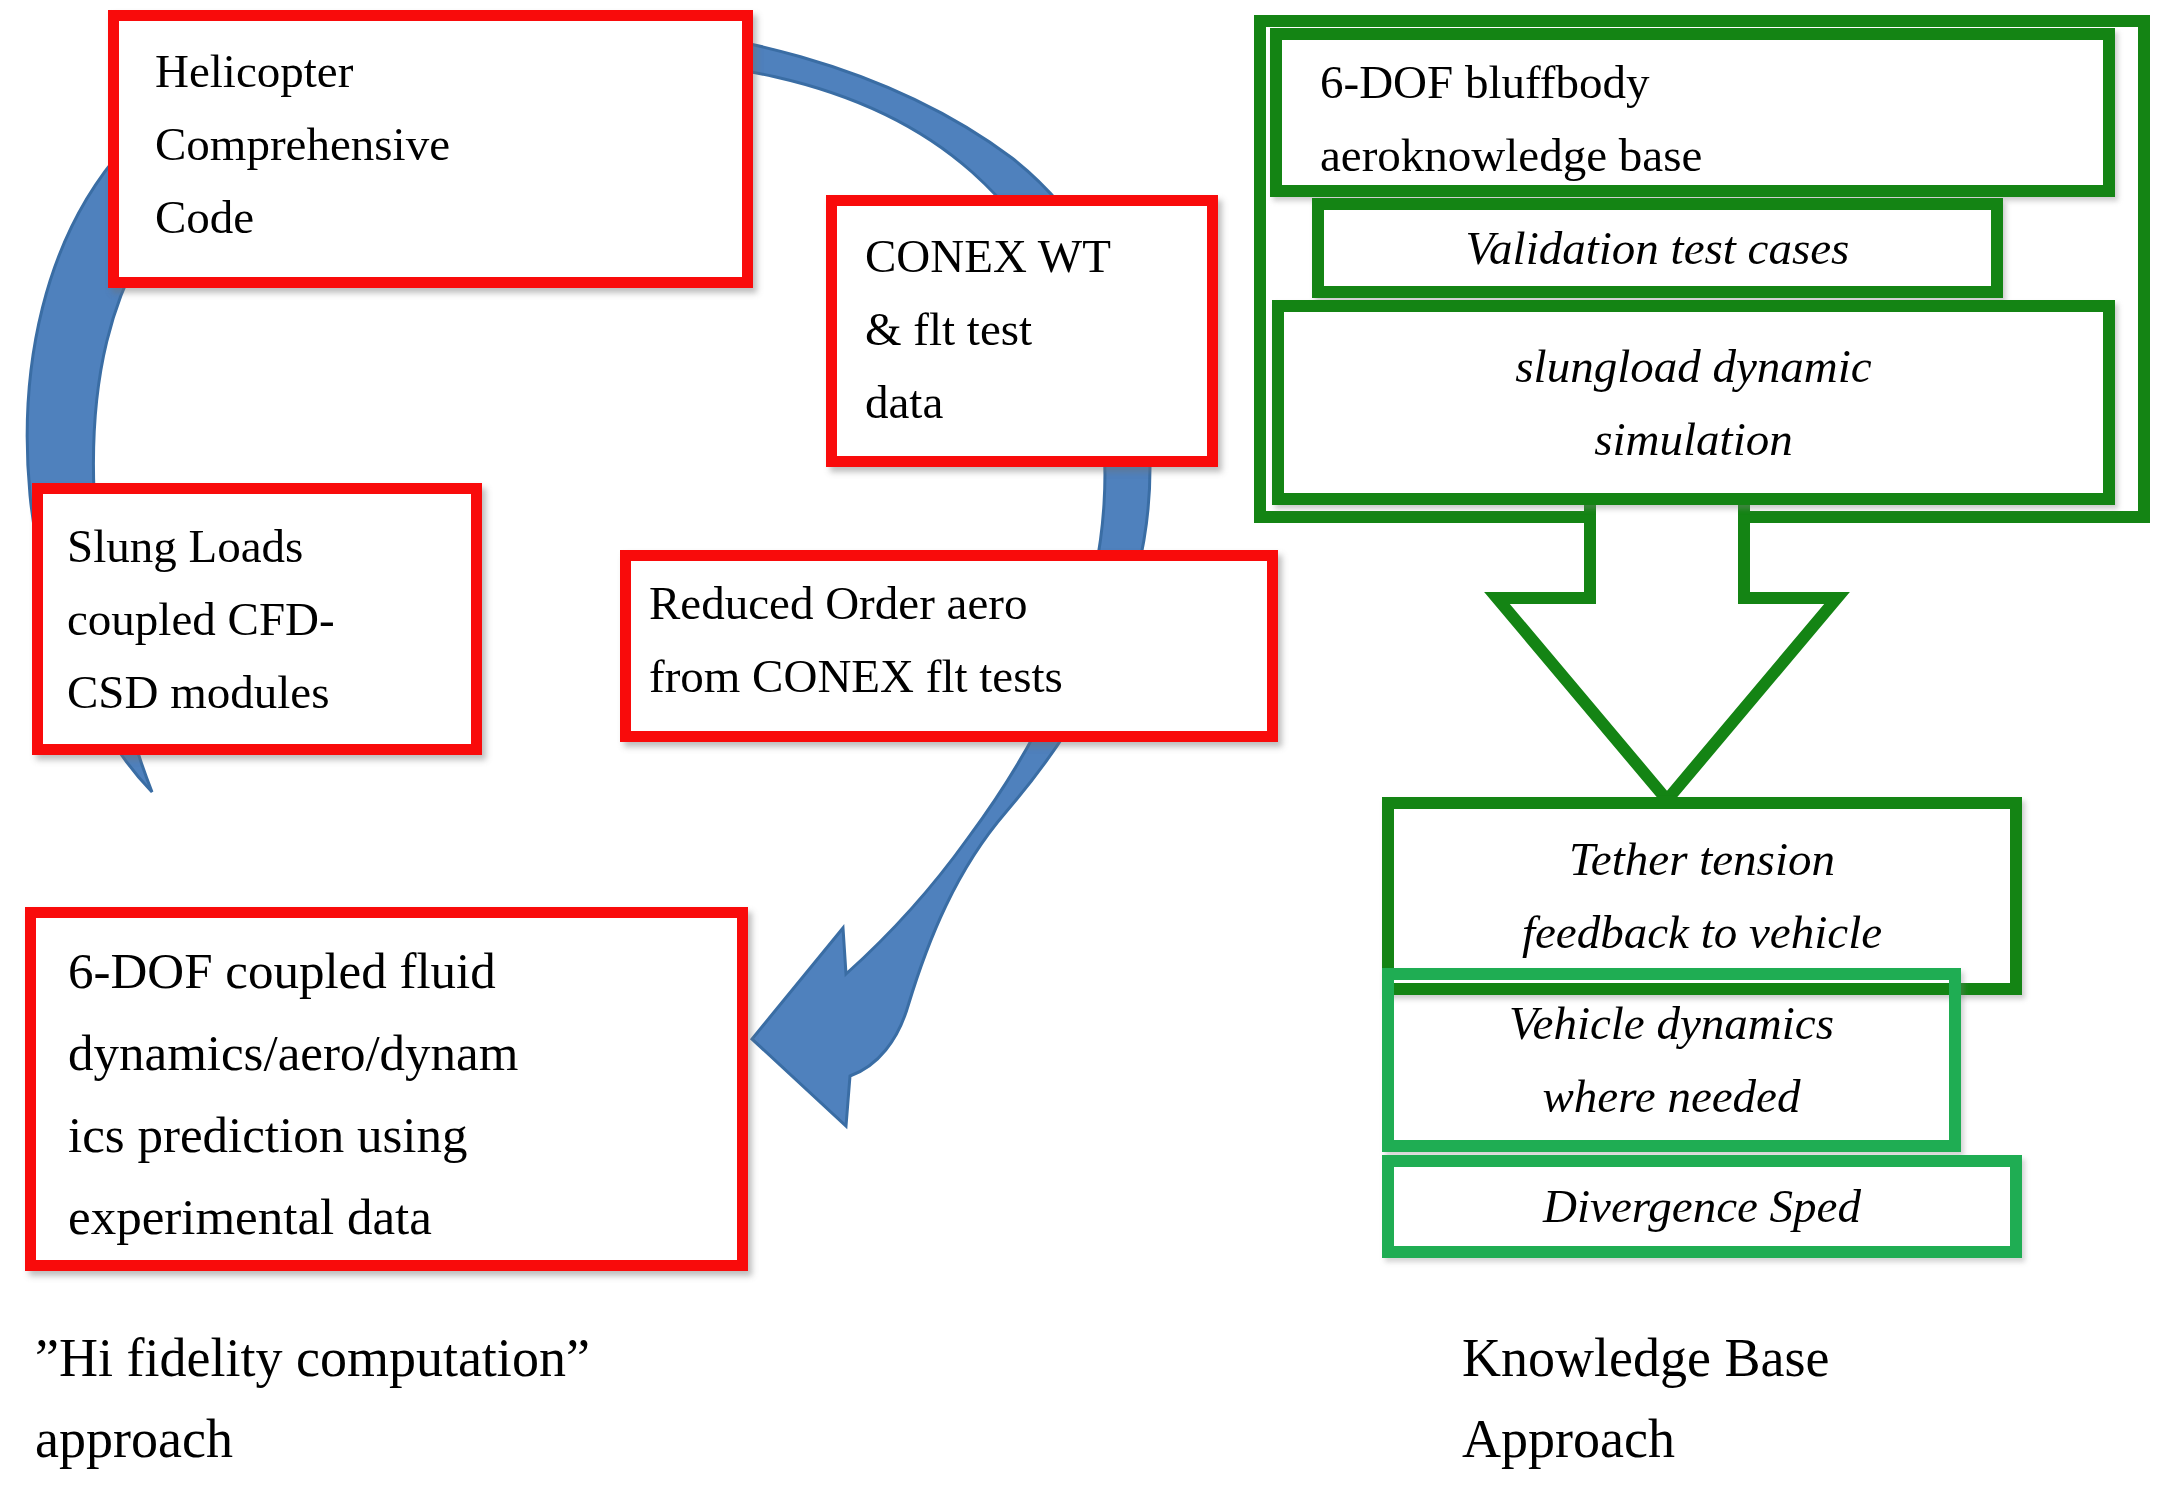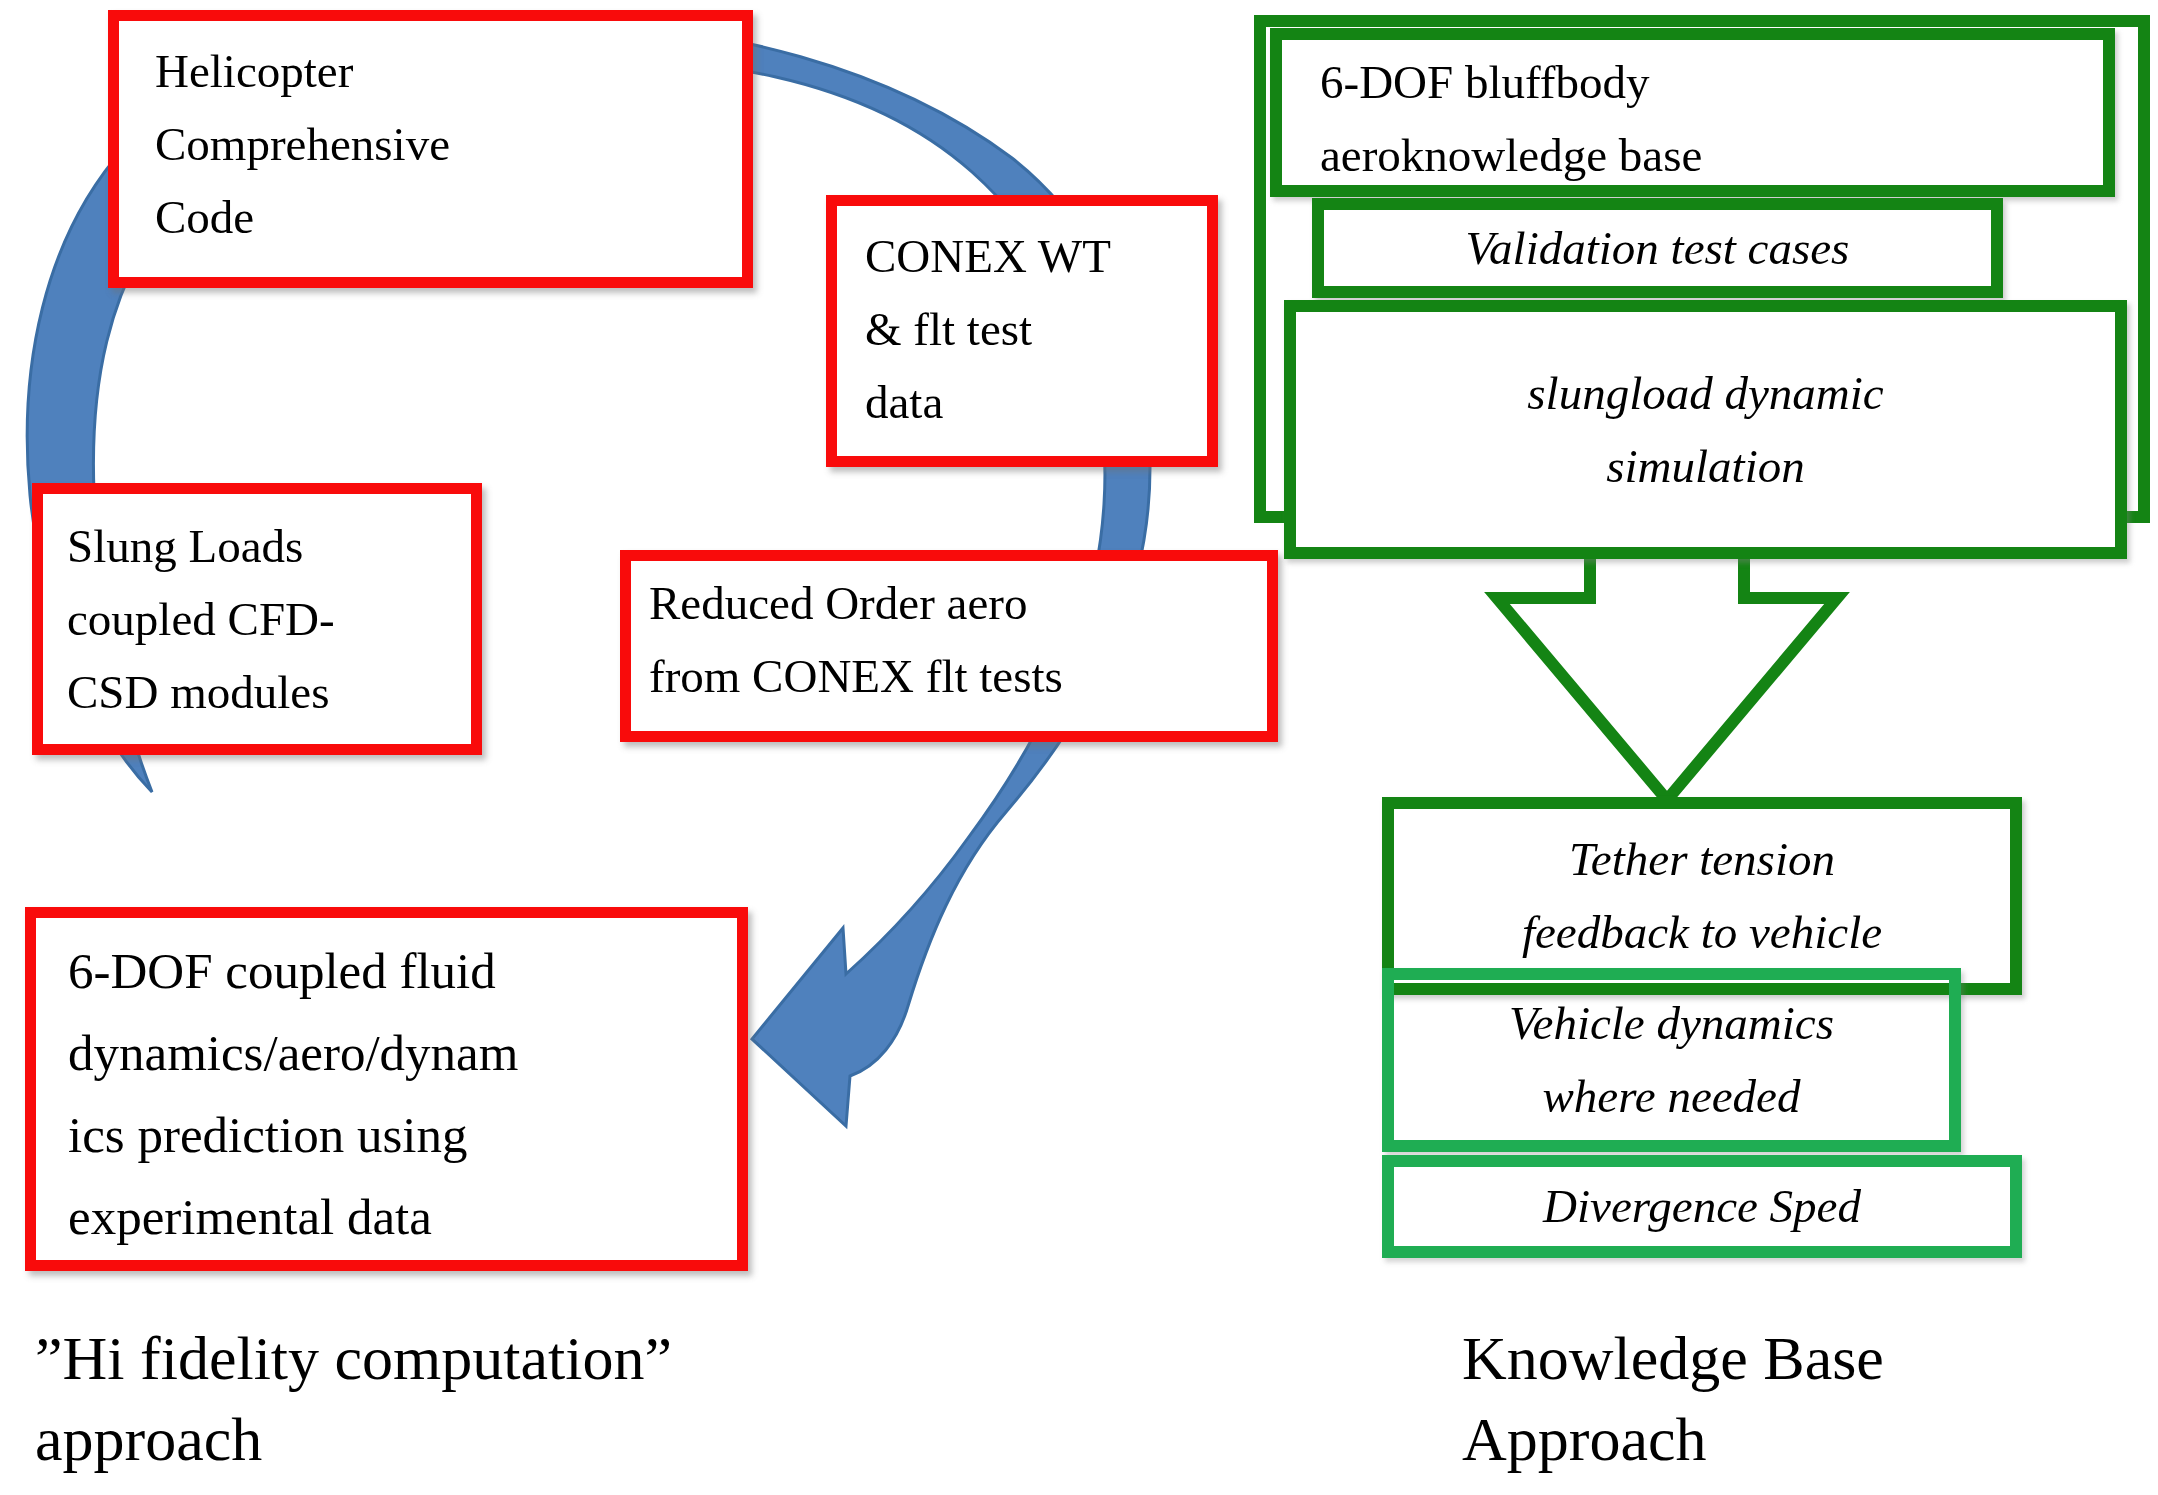--- a/index.html
+++ b/index.html
@@ -22,27 +22,27 @@
   .ctr  { display:flex; flex-direction:column; align-items:center; justify-content:center; text-align:left;font-style:italic; }
 
   #helicopter { left:108px; top:10px;   width:645px; height:278px; padding:14px 8px 0 36px; }
   #slung      { left:32px;  top:483px;  width:450px; height:272px; padding:16px 8px 0 24px; }
   #conex      { left:826px; top:195px;  width:392px; height:272px; padding:14px 4px 0 28px; }
   #reduced    { left:620px; top:550px;  width:658px; height:192px; padding:6px 4px 0 18px; }
   #sixdof     { left:25px;  top:907px;  width:723px; height:364px; padding:12px 4px 0 32px; }
 
   #bluffbody  { left:1270px; top:28px;  width:845px; height:169px; padding:6px 8px 0 38px; }
   #validation { left:1312px; top:198px; width:691px; height:100px; }
-  #slungload  { left:1272px; top:300px; width:843px; height:259px;margin-left:12px; }
+  #slungload  { left:1272px; top:300px; width:843px; height:205px; }
   #tether     { left:1382px; top:797px; width:640px; height:198px; background:#ffffff; }
   #vehicle    { left:1382px; top:968px; width:579px; height:184px; }
   #divergence { left:1382px; top:1155px;width:640px; height:103px; }
 
   .caption {
-    position:absolute; font-size:62px; line-height:81px; color:#000;
+    position:absolute; font-size:54px; line-height:81px; color:#000;
     font-family:"Liberation Serif", serif;
   }
   #caption-left  { left:35px;   top:1318px; }
   #caption-right { left:1462px; top:1318px; }
 </style>
 </head>
 <body>
 
 <div class="canvas">
 

